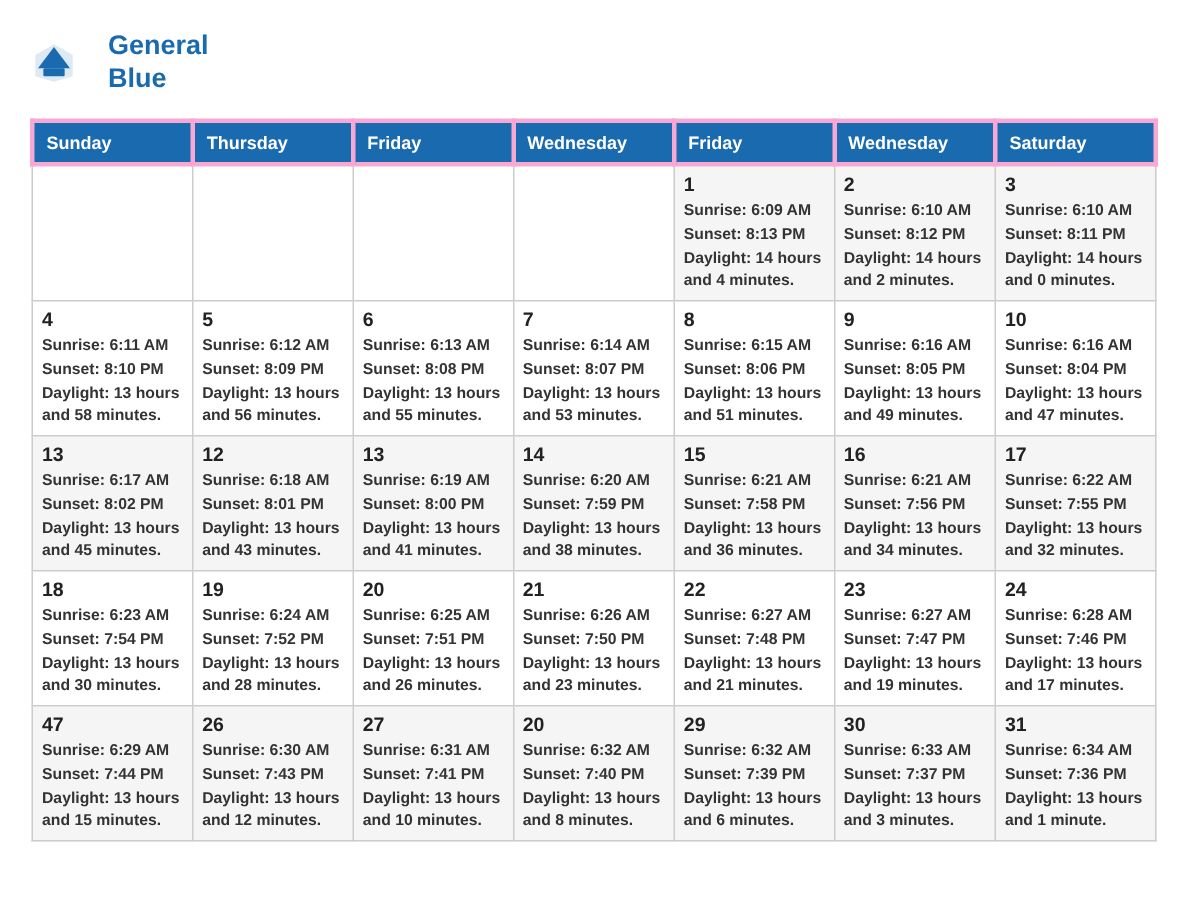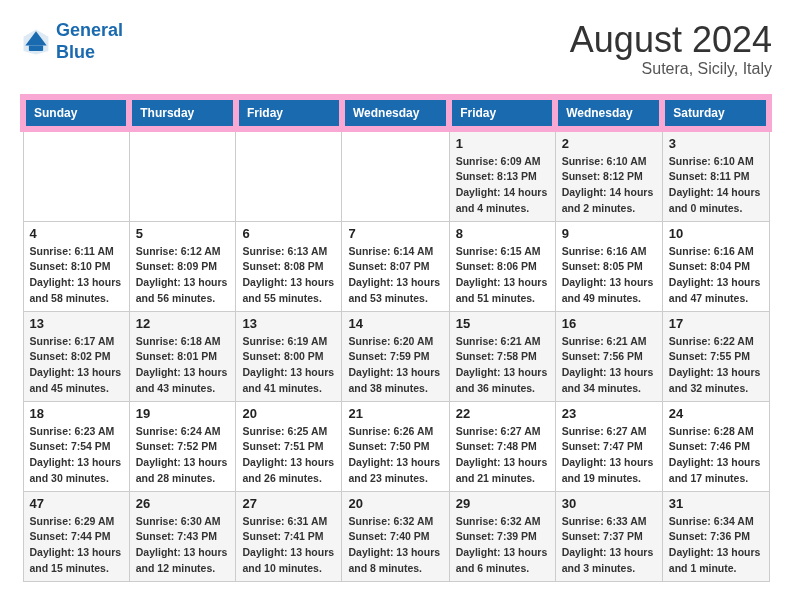--- a/index.html
+++ b/index.html
@@ -12,21 +12,21 @@
     }
     .header {
       display: flex;
       justify-content: space-between;
       align-items: flex-start;
       margin-bottom: 16px;
     }
     .logo {
       display: flex;
       align-items: center;
-      gap: 4px;
+      gap: 20px;
     }
     .logo-text {
       font-size: 18px;
       font-weight: bold;
       color: #333;
       line-height: 1.2;
     }
     .logo-text span {
       color: #1a6ab0;
     }
@@ -52,21 +52,21 @@
       border-collapse: collapse;
       font-size: 11px;
     }
     thead tr th {
       background: #1a6ab0;
       color: #fff;
       padding: 6px 8px;
       text-align: left;
       font-weight: bold;
       font-size: 12px;
-      border: 6px solid #f9a8d4;
+      border: 3px solid #f9a8d4;
     }
     tbody tr td {
       border: 1px solid #ccc;
       vertical-align: top;
       padding: 4px 6px;
       height: 90px;
       width: 108px;
       background: #fff;
     }
     tbody tr:nth-child(odd) td {
@@ -95,24 +95,20 @@
   <div class="logo">
     <svg class="logo-icon" viewBox="0 0 36 36">
       <polygon points="18,4 32,12 32,28 18,32 4,28 4,12" fill="#1a6ab0" opacity="0.15"></polygon>
       <polygon points="18,6 30,22 6,22" fill="#1a6ab0"></polygon>
       <rect x="10" y="22" width="16" height="6" fill="#1a6ab0" rx="1"></rect>
     </svg>
     <div class="logo-text">
       <div><span>General</span></div>
       <div><span>Blue</span></div>
     </div>
-  </div>
-  <div class="title-block">
-    <div class="month-year">August 2024</div>
-    <div class="location">Sutera, Sicily, Italy</div>
   </div>
 </div>
 
 <table>
   <thead>
     <tr>
       <th>Sunday</th>
       <th>Thursday</th>
       <th>Friday</th>
       <th>Wednesday</th>

